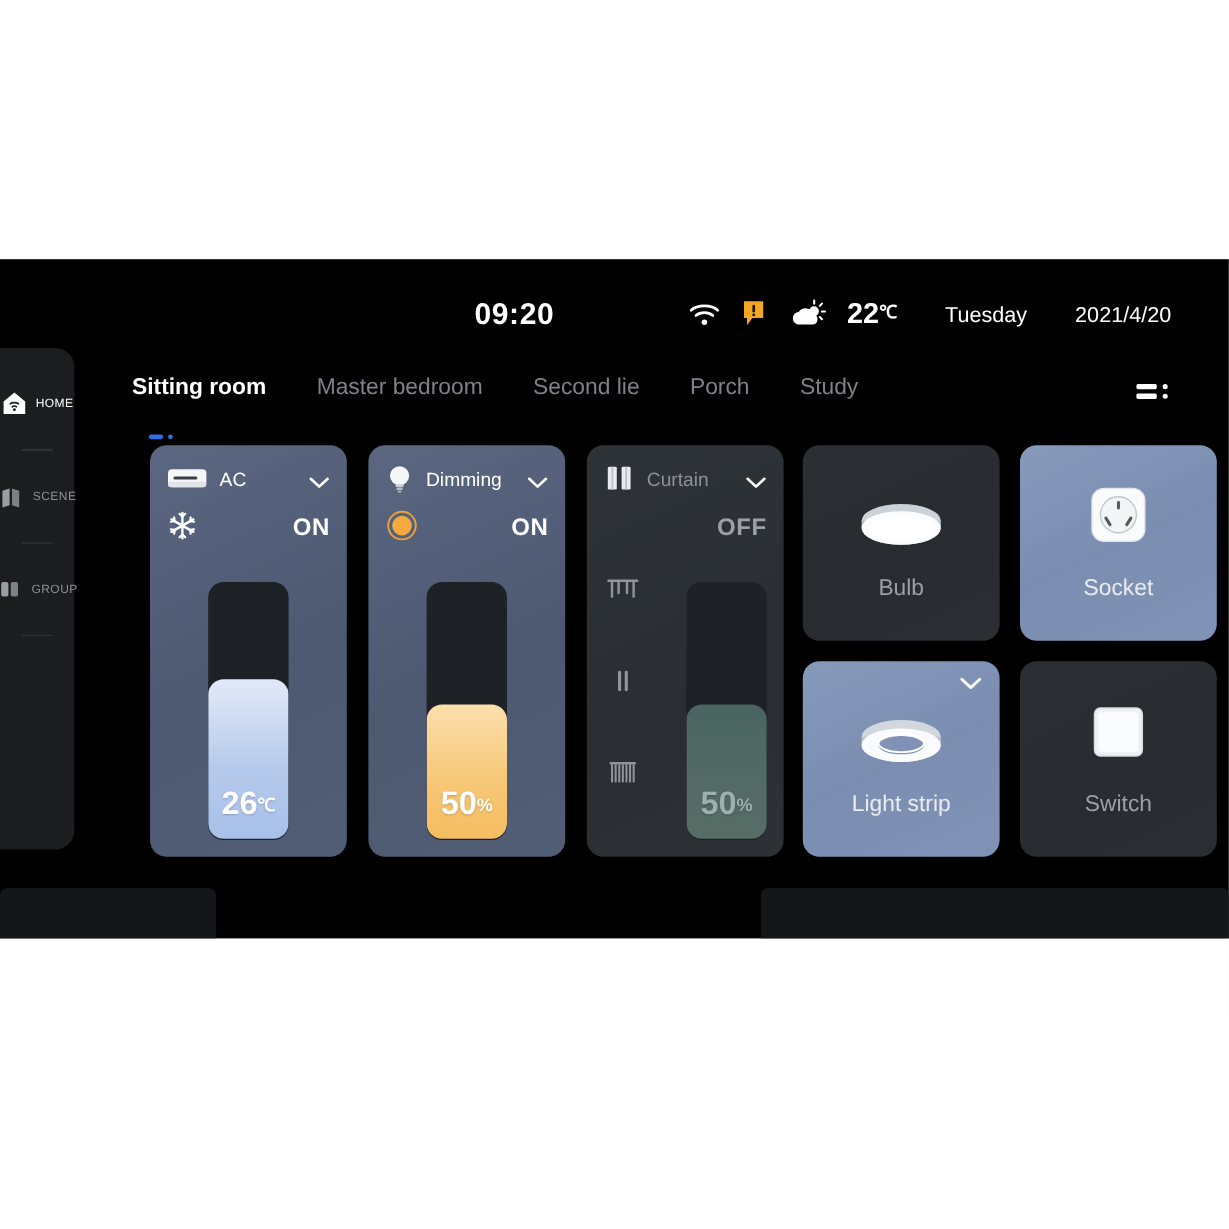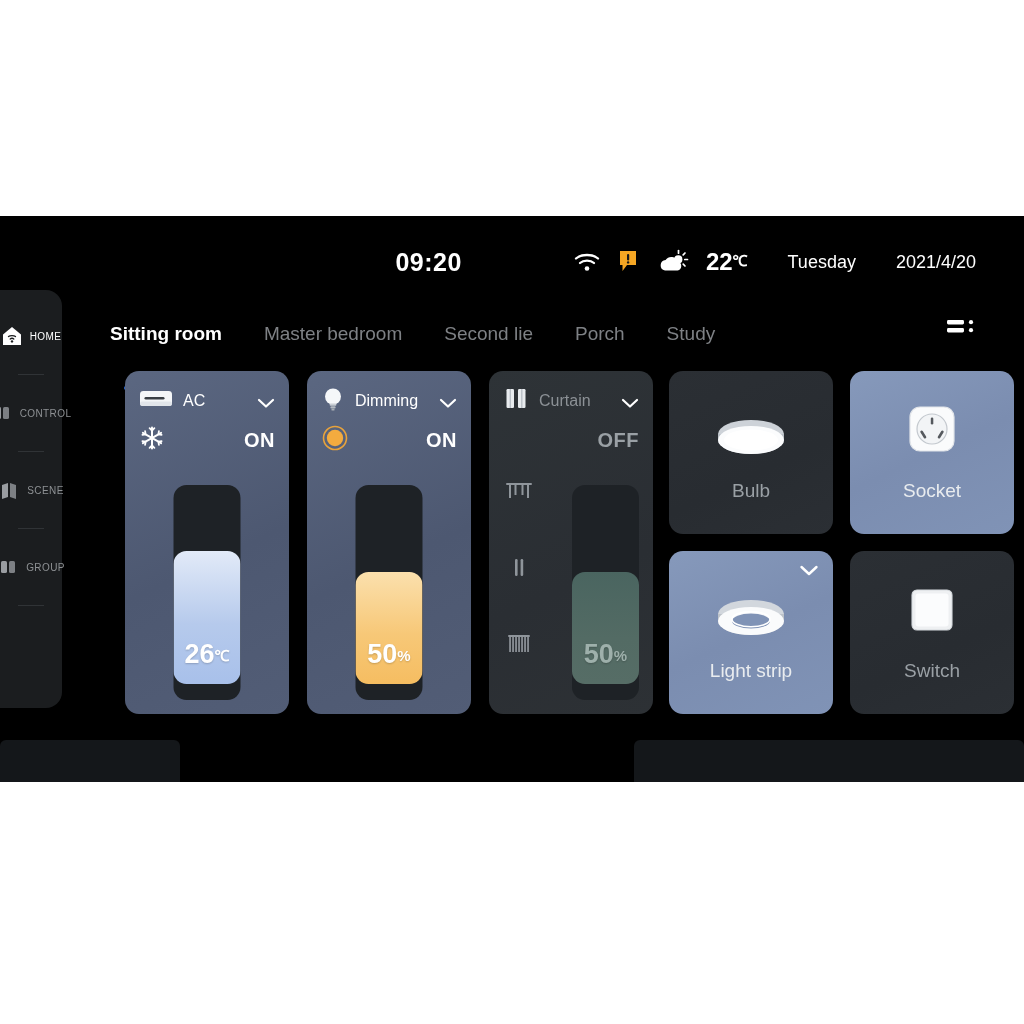--- a/index.html
+++ b/index.html
@@ -75,23 +75,23 @@
     font-size: 10px; letter-spacing: .4px; color: #8e9194;
   }
   .nav-item.active .nav-label { color: #ffffff; }
   .nav-icon { width: 22px; height: 22px; display: block; }
   .nav-sep {
     width: 26px; height: 1px; background: #303336;
   }
 
   
   #tabs {
-    position: absolute; left: 110px; top: 94px;
+    position: absolute; left: 110px; top: 70px;
     width: 890px; height: 48px;
-    display: flex; align-items: center;
+    display: flex; align-items: flex-end;
   }
   .tab {
     font-size: 19px; color: #7e8185;
     margin-right: 42px; cursor: pointer;
     white-space: nowrap; position: relative;
   }
   .tab.active { color: #ffffff; font-weight: bold; }
   .tab-dots {
     position: absolute; left: 14px; top: 76px;
     display: flex; align-items: center; gap: 4px;
@@ -135,21 +135,21 @@
   .state.off { color: #9aa0a5; }
 
   
   .slider {
     position: absolute; left: 50%; transform: translateX(-50%);
     bottom: 14px; width: 67px; height: 215px;
     background: #1e2226; border-radius: 13px; overflow: hidden;
   }
   .slider.right-aligned { left: auto; right: 14px; transform: none; }
   .slider-fill {
-    position: absolute; left: 0; bottom: 16px; width: 100%;
+    position: absolute; left: 0; bottom: 1px; width: 100%;
     border-radius: 13px;
     display: flex; align-items: flex-end; justify-content: center;
     padding-bottom: 14px;
   }
   .fill-ac   { background: linear-gradient(180deg,#e2eaf8 0%, #b6caec 55%, #a8c0ea 100%); }
   .fill-dim  { background: linear-gradient(180deg,#fbe0ad 0%, #f7c878 55%, #f5bd61 100%); }
   .fill-cur  { background: linear-gradient(180deg,#4a6560 0%, #536b64 60%, #566d66 100%); }
   .fill-val {
     font-size: 27px; font-weight: bold; color: #ffffff;
     text-shadow: 0 1px 2px rgba(0,0,0,.2);
@@ -243,29 +243,20 @@
             <path d="M11 2 L20 9.5 V20 H2 V9.5 Z" fill="#ffffff"></path>
             <path d="M7.5 11.5 C9 10.2 13 10.2 14.5 11.5" stroke="#1b1d1f" stroke-width="1.3" fill="none" stroke-linecap="round"></path>
             <path d="M9.2 14 C10.1 13.2 11.9 13.2 12.8 14" stroke="#1b1d1f" stroke-width="1.3" fill="none" stroke-linecap="round"></path>
             <circle cx="11" cy="16.4" r="1.2" fill="#1b1d1f"></circle>
           </svg>
         </span>
         <span class="nav-label">HOME</span>
       </div>
       <div class="nav-sep"></div>
 
-      <div class="nav-item">
-        <span>
-          <svg class="nav-icon" viewBox="0 0 22 22">
-            <rect x="4" y="5" width="6" height="12" rx="1.6" fill="#9a9da1"></rect>
-            <rect x="12" y="5" width="6" height="12" rx="1.6" fill="#7d8084"></rect>
-          </svg>
-        </span>
-        <span class="nav-label">CONTROL</span>
-      </div>
       <div class="nav-sep"></div>
 
       <div class="nav-item">
         <span>
           <svg class="nav-icon" viewBox="0 0 22 22">
             <path d="M4 6 L10 4 V18 L4 20 Z" fill="#9a9da1"></path>
             <path d="M12 4 L18 6 V20 L12 18 Z" fill="#7d8084"></path>
           </svg>
         </span>
         <span class="nav-label">SCENE</span>

